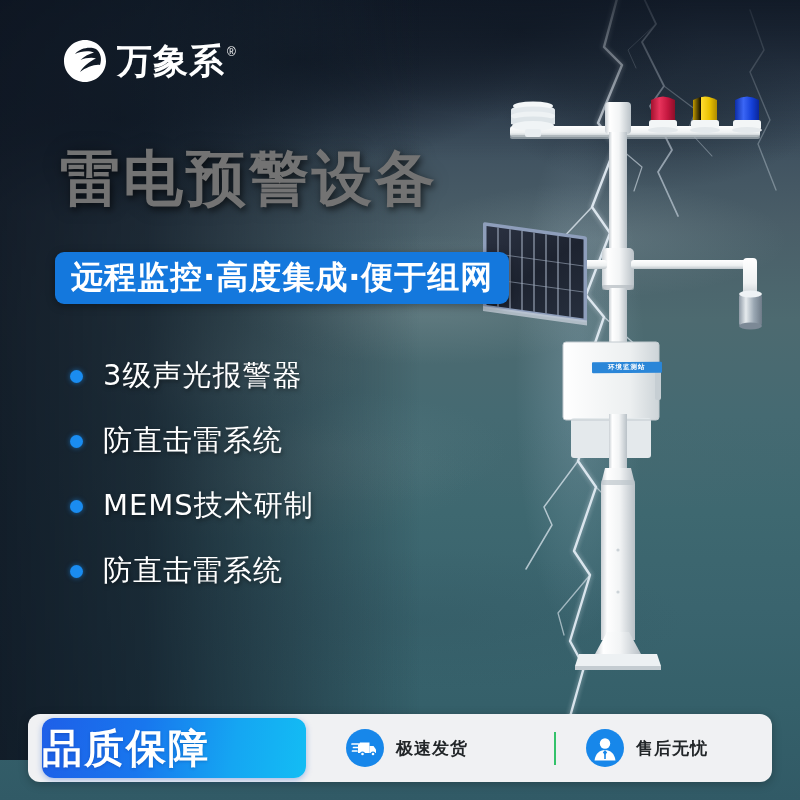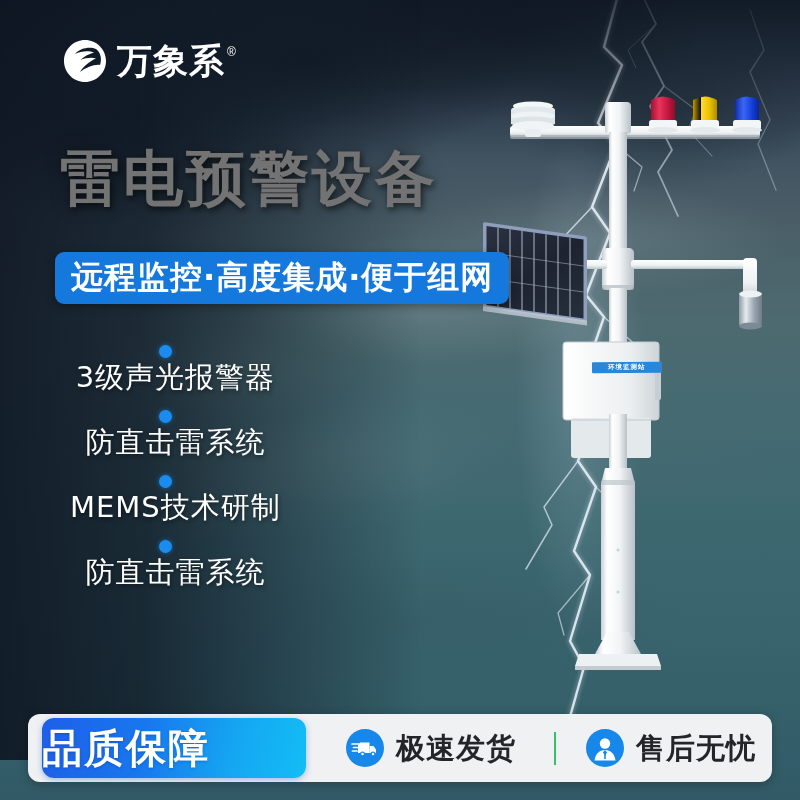--- a/index.html
+++ b/index.html
@@ -92,21 +92,21 @@
     padding:9px 16px 11px 16px;
     font-size:32px; font-weight:bold; color:#ffffff;
     letter-spacing:1px; line-height:1;
     font-family:"DejaVu Sans","Liberation Sans",sans-serif;
     white-space:nowrap;
     box-shadow:0 2px 8px rgba(0,0,0,.35);
   }
 
   
   .features { position:absolute; left:70px; top:345px; }
-  .feature-row { display:flex; align-items:center; height:62px; margin-bottom:3px;flex-direction:column; }
+  .feature-row { display:flex; align-items:center; height:62px; margin-bottom:3px; }
   .feature-dot {
     width:13px; height:13px; border-radius:50%;
     background:#1a8cf0; flex:none; margin-right:20px;
     box-shadow:0 0 5px rgba(26,140,240,.6);
   }
   .feature-label {
     font-size:29px; color:#ffffff; font-weight:500; letter-spacing:1px;
     font-family:"DejaVu Sans","Liberation Sans",sans-serif;
     text-shadow:1px 2px 4px rgba(0,0,0,.5);
     white-space:nowrap;
@@ -145,21 +145,21 @@
     box-shadow:0 2px 6px rgba(20,80,200,.35);
   }
   .quality-text {
     font-size:40px; font-weight:bold; color:#ffffff; letter-spacing:2px;
     font-family:"DejaVu Sans","Liberation Sans",sans-serif; line-height:1;
     text-shadow:0 1px 3px rgba(0,40,120,.30);
   }
   .svc-group { position:absolute; display:flex; align-items:center; gap:12px; }
   .svc-icon { width:38px; height:38px; flex:none; }
   .svc-label {
-    font-size:29px; font-weight:bold; color:#222629; letter-spacing:1px;
+    font-size:17px; font-weight:bold; color:#222629; letter-spacing:1px;
     font-family:"DejaVu Sans","Liberation Sans",sans-serif; line-height:1;
   }
   .svc-divider {
     position:absolute; left:526px; top:18px;
     width:2px; height:33px; background:#33c26a;
   }
 </style>
 </head>
 <body>
 

